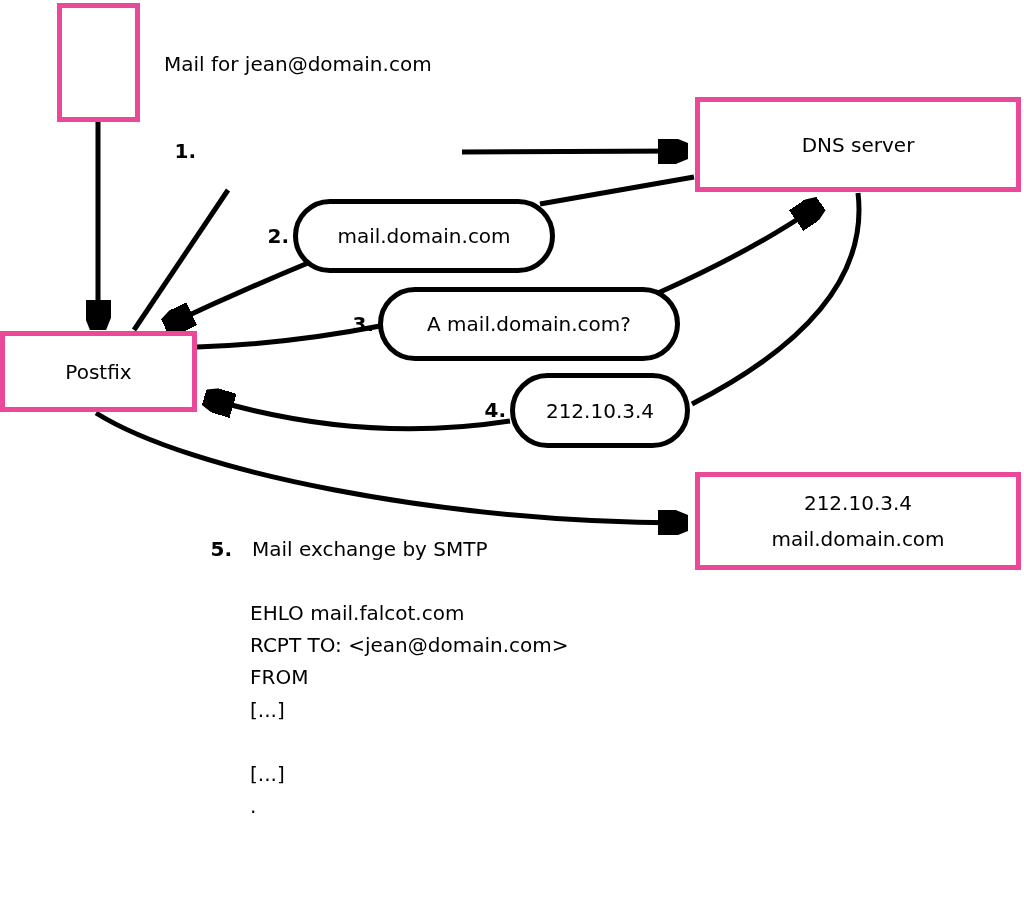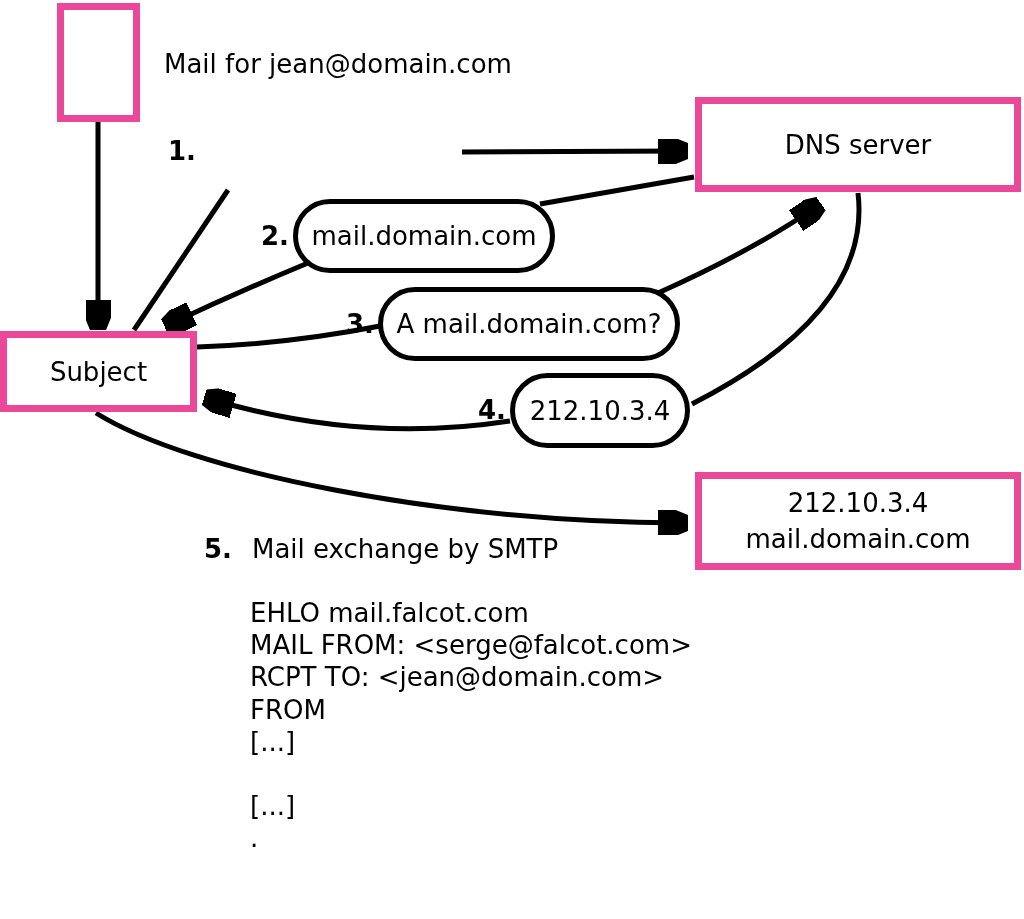--- a/index.html
+++ b/index.html
@@ -3,38 +3,38 @@
 <meta charset="utf-8">
 <style>
   html, body { margin: 0; padding: 0; background: #ffffff; }
   .canvas {
     position: relative;
     width: 1024px;
     height: 919px;
     background: #ffffff;
     color: #000000;
     font-family: "DejaVu Sans", "Liberation Sans", sans-serif;
-    font-size: 26px;
+    font-size: 20px;
     overflow: hidden;
   }
   svg.arrows {
     position: absolute;
     left: 0; top: 0;
     width: 1024px; height: 919px;
     z-index: 1;
   }
   svg.arrows path {
     fill: none;
     stroke: #000000;
     stroke-width: 5;
   }
   .box {
     position: absolute;
     box-sizing: border-box;
-    border: 7px solid #ec4899;
+    border: 5px solid #ec4899;
     background: #ffffff;
     display: flex;
     align-items: center;
     justify-content: center;
     text-align: center;
     z-index: 2;
   }
   .pill {
     position: absolute;
     box-sizing: border-box;
@@ -120,21 +120,21 @@
     <path d="M 858 193 Q 872 312 692 404"></path>
     <path d="M 510 421 Q 362 444 210 399" marker-end="url(#ah)"></path>
     <path d="M 96 413 C 190 472 440 522 682 523" marker-end="url(#ah)"></path>
   </svg>
 
   <div class="box envelope"></div>
 
   <div class="title">Mail for jean@domain.com</div>
 
   <div class="box postfix">
-    <span>Subject</span>
+    <span>Postfix</span>
   </div>
 
   <div class="box dns">
     <span>DNS server</span>
   </div>
 
   <div class="box mailserver">
     <span>212.10.3.4</span>
     <span>mail.domain.com</span>
   </div>
@@ -154,21 +154,20 @@
   <div class="num num4">4.</div>
   <div class="pill pill4">
     <span>212.10.3.4</span>
   </div>
 
   <div class="num num5">5.</div>
   <div class="step5-label">Mail exchange by SMTP</div>
 
   <div class="smtp-block">
     <div class="smtp-line">EHLO mail.falcot.com</div>
-    <div class="smtp-line">MAIL FROM: &lt;serge@falcot.com&gt;</div>
     <div class="smtp-line">RCPT TO: &lt;jean@domain.com&gt;</div>
     <div class="smtp-line">FROM</div>
     <div class="smtp-line">[...]</div>
     <div class="smtp-line"></div>
     <div class="smtp-line">[...]</div>
     <div class="smtp-line">.</div>
   </div>
 
 </div>
 

